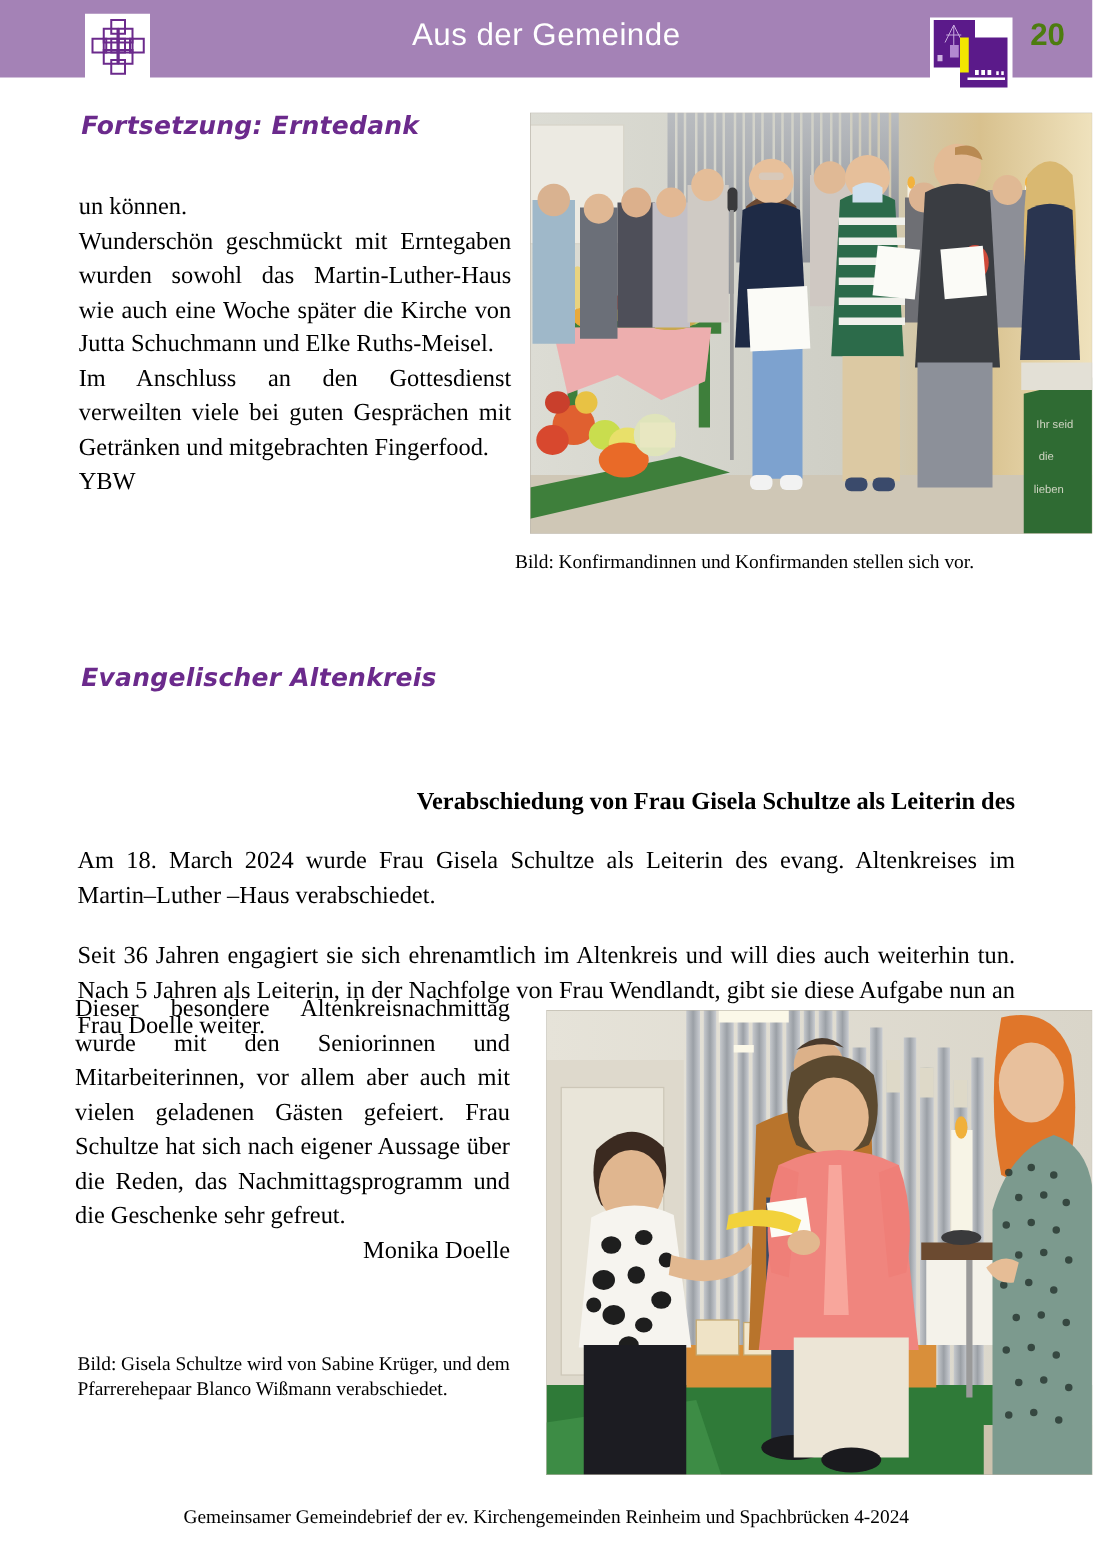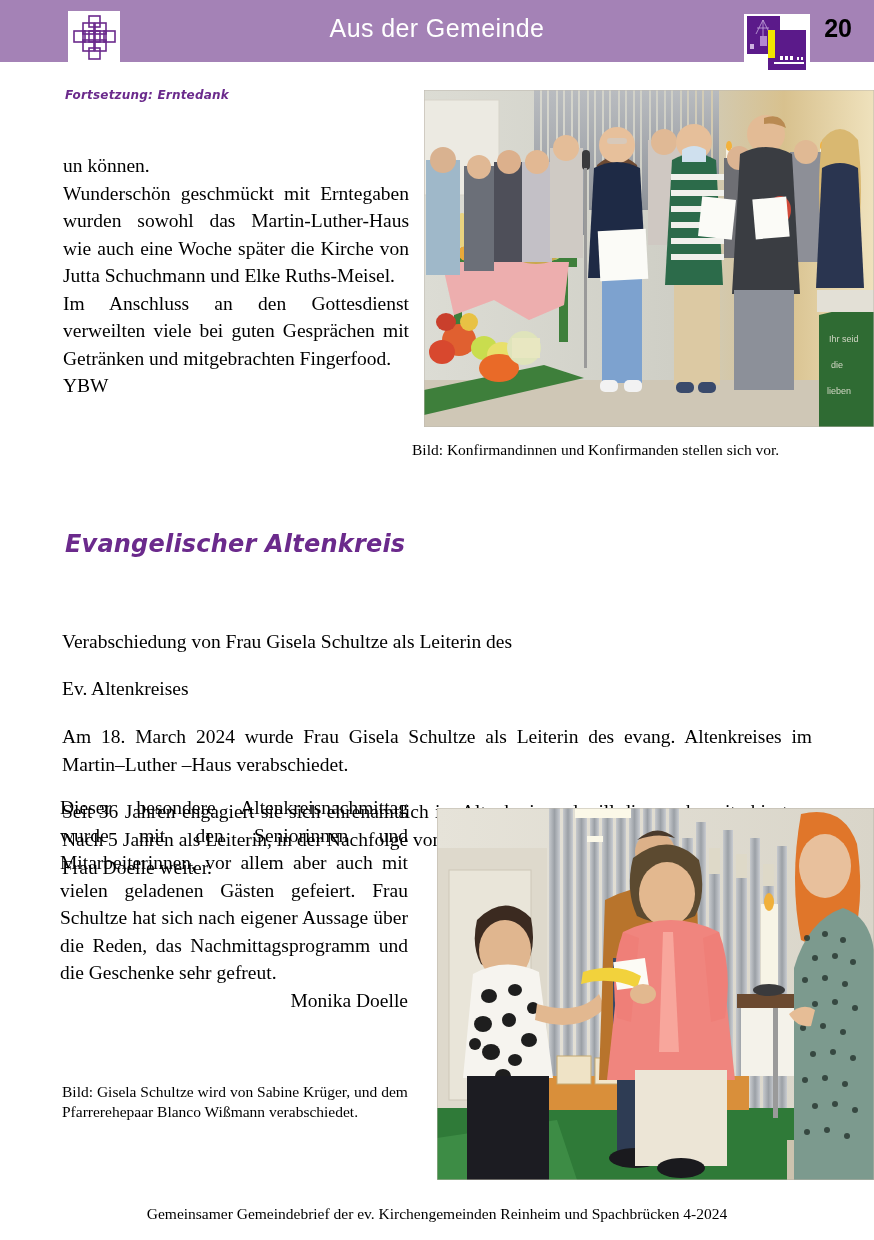--- a/index.html
+++ b/index.html
@@ -33,21 +33,21 @@
     font-size: 25px;
     color: #ffffff;
     letter-spacing: 0.4px;
   }
   .header-page-number {
     position: absolute;
     right: 22px; top: 14px;
     font-family: "Liberation Sans", sans-serif;
     font-size: 25px;
     font-weight: bold;
-    color: #000000;
+    color: #4d7c0f;
   }
 
   
   .logo-left {
     position: absolute;
     left: 68px; top: 11px;
     width: 52px; height: 56px;
     background: #ffffff;
   }
   .logo-left svg { display: block; }
@@ -65,25 +65,25 @@
   .script-heading {
     position: absolute;
     font-family: "DejaVu Sans", sans-serif;
     color: #6b2a8c;
     font-weight: bold;
     font-style: italic;
     letter-spacing: 0.2px;
   }
   #heading-fortsetzung {
     left: 65px; top: 88px;
-    font-size: 12px;
+    font-size: 20px;
   }
   #heading-altenkreis {
     left: 65px; top: 530px;
-    font-size: 24px;
+    font-size: 20px;
   }
 
   .body-col {
     position: absolute;
     font-family: "Liberation Serif", serif;
     font-size: 19.5px;
     line-height: 27.5px;
     text-align: justify;
     color: #000;
   }
@@ -106,22 +106,22 @@
     position: absolute;
     left: 62px;
     width: 750px;
     font-family: "Liberation Serif", serif;
     font-size: 19.5px;
     line-height: 28px;
     text-align: justify;
   }
   #block-verabschiedung { top: 608px; }
   .sub-bold {
-    font-weight: normal;
-    text-align: left;
+    font-weight: bold;
+    text-align: right;
   }
 
   .caption {
     position: absolute;
     font-family: "Liberation Serif", serif;
     font-size: 15.5px;
     line-height: 20px;
     color: #000;
     text-align: left;
   }
@@ -376,21 +376,20 @@
     <rect x="0" y="0" width="450" height="337" fill="none" stroke="#bdb8ae" stroke-width="1"></rect>
   </svg>
 </div>
 
 <div class="caption" id="caption-one">Bild: Konfirmandinnen und Konfirmanden stellen sich vor.</div>
 
 <div class="script-heading" id="heading-altenkreis">Evangelischer Altenkreis</div>
 
 <div class="fullwidth-block" id="block-verabschiedung">
   <p class="sub-bold">Verabschiedung von Frau Gisela Schultze als Leiterin des</p>
-  <p class="sub-bold">Ev. Altenkreises</p>
   <p>Am 18. March 2024 wurde Frau Gisela Schultze als Leiterin des evang. Altenkreises im Martin–Luther –Haus verabschiedet.</p>
   <p>Seit 36 Jahren engagiert sie sich ehrenamtlich im Altenkreis und will dies auch weiterhin tun. Nach 5 Jahren als Leiterin, in der Nachfolge von Frau Wendlandt, gibt sie diese Aufgabe nun an Frau Doelle weiter.</p>
 </div>
 
 <div class="body-col" id="para-dieser">
   <p>Dieser besondere Altenkreisnachmittag wurde mit den Seniorinnen und Mitarbeiterinnen, vor allem aber auch mit vielen geladenen Gästen gefeiert. Frau Schultze hat sich nach eigener Aussage über die Reden, das Nachmittagsprogramm und die Geschenke sehr gefreut.</p>
   <p class="signature-line">Monika Doelle</p>
 </div>
 
 <div class="photo" id="photo-verabschiedung">

